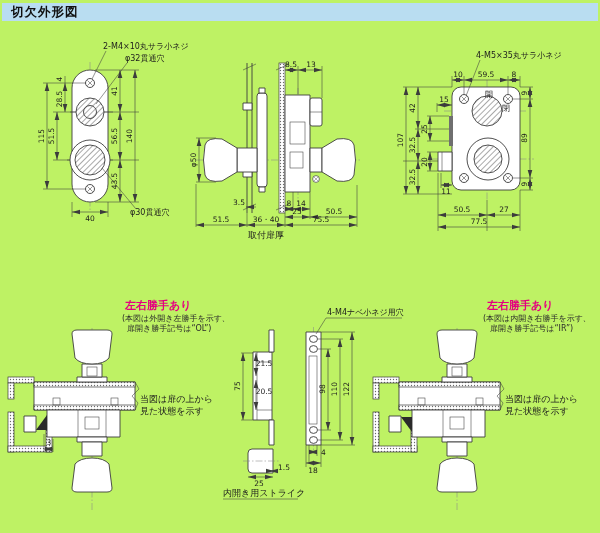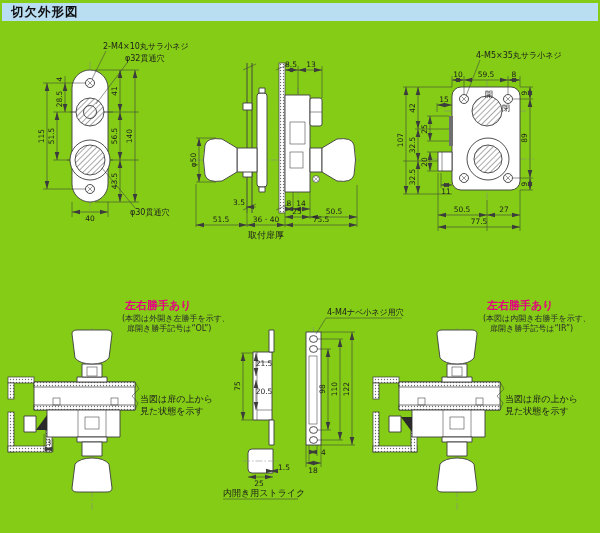--- a/index.html
+++ b/index.html
@@ -1,16 +1,16 @@
 <!DOCTYPE html>
 <html><head>
 <meta charset="utf-8">
 <style>
   html,body{margin:0;padding:0;background:#fff;}
-  .stage{position:relative;width:600px;height:533px;background:#84cc16;overflow:hidden;
+  .stage{position:relative;width:600px;height:533px;background:#bef264;overflow:hidden;
          font-family:"DejaVu Sans",sans-serif;}
   .titlebar{position:absolute;left:2px;top:3px;right:2px;height:18px;background:#b9ddf1;
             display:flex;align-items:center;padding-left:9px;font-size:12.5px;font-weight:bold;
             color:#101010;letter-spacing:1px;box-sizing:border-box;}
   svg.draw{position:absolute;left:0;top:0;}
   .ol{fill:none;stroke:#3c3c3c;stroke-width:0.9;stroke-linejoin:round;}
   .olw{fill:#ffffff;stroke:#3c3c3c;stroke-width:0.9;stroke-linejoin:round;}
   .th{fill:none;stroke:#3c3c3c;stroke-width:0.55;}
   .cl{fill:none;stroke:#8a8a8a;stroke-width:0.55;stroke-dasharray:7 2 1.5 2;}
   .dl{fill:none;stroke:#3c3c3c;stroke-width:0.55;}

